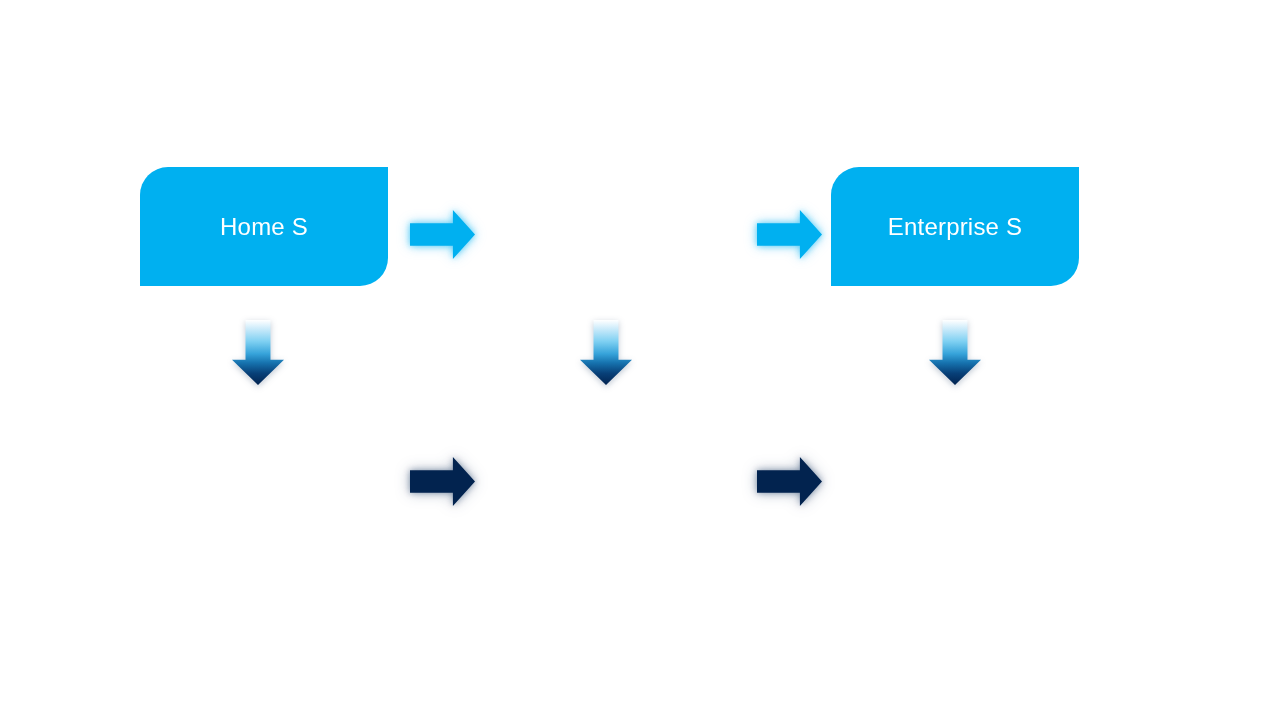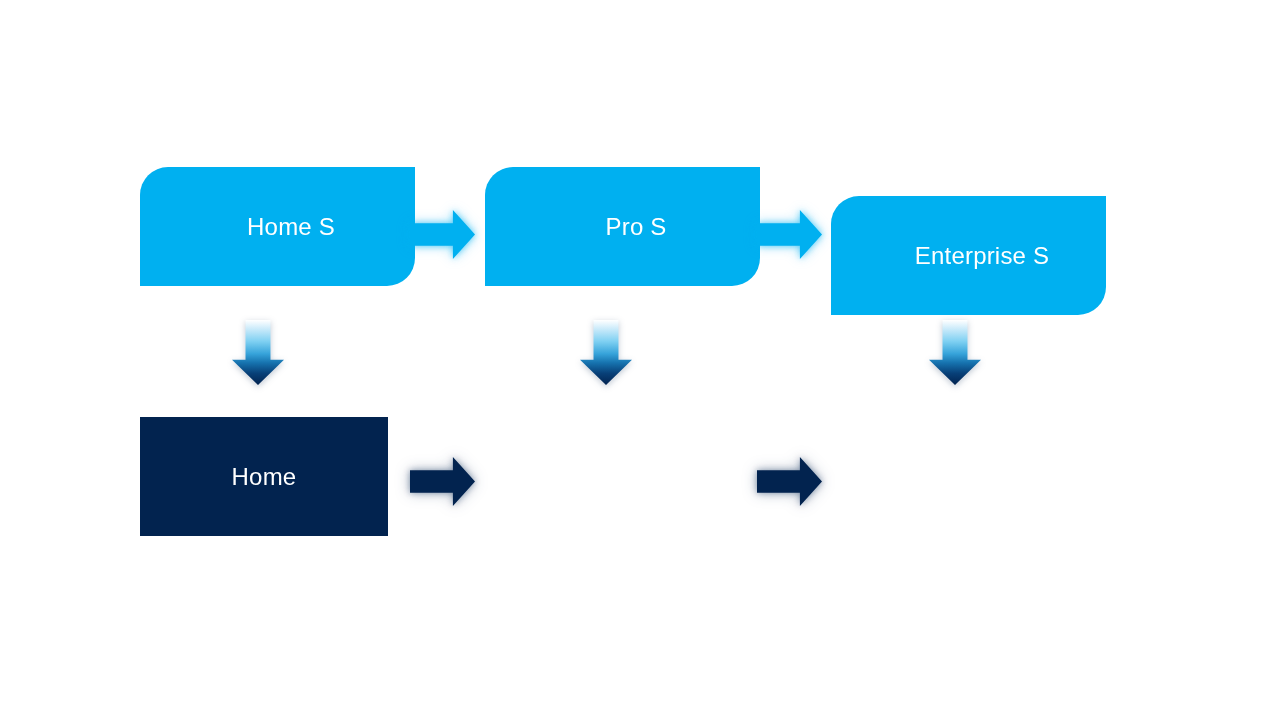--- a/index.html
+++ b/index.html
@@ -34,22 +34,22 @@
   }
   .box.top {
     background: var(--cyan, #00b0f0);
     border-radius: 28px 0 28px 0;
   }
   .box.bottom {
     background: var(--navy, #02234f);
   }
   .col-1 { left: 140px; }
   .col-2 { left: 485px; }
-  .col-3 { left: 831px; margin-top: 29px; }
-  .row-top { top: 167px; padding-left: 27px; }
+  .col-3 { left: 831px; }
+  .row-top { top: 167px; }
   .row-bottom { top: 417px; }
 
   
   .arrow-wrap { position: absolute; }
 
   .glow-cyan {
     filter: drop-shadow(0 0 3px rgba(0, 176, 240, 0.55))
             drop-shadow(0 0 6px rgba(0, 176, 240, 0.35));
   }
   .glow-navy {
@@ -92,23 +92,20 @@
   .d-col-3 { left: 929px; }
 </style>
 </head>
 <body>
 
 <div id="canvas" style="--cyan: #00b0f0; --navy: #02234f; --label: #ffffff; --bg: #ffffff;">
 
   <div class="box top col-1 row-top">
     <span class="box-label">Home S</span>
   </div>
-  <div class="box top col-2 row-top">
-    <span class="box-label">Pro S</span>
-  </div>
   <div class="box top col-3 row-top">
     <span class="box-label">Enterprise S</span>
   </div>
 
   <div class="arrow-wrap glow-cyan h-top h-gap-1">
     <div class="arrow-right cyan"></div>
   </div>
   <div class="arrow-wrap glow-cyan h-top h-gap-2">
     <div class="arrow-right cyan"></div>
   </div>
@@ -116,23 +113,20 @@
   <div class="arrow-wrap glow-soft d-row d-col-1">
     <div class="arrow-down"></div>
   </div>
   <div class="arrow-wrap glow-soft d-row d-col-2">
     <div class="arrow-down"></div>
   </div>
   <div class="arrow-wrap glow-soft d-row d-col-3">
     <div class="arrow-down"></div>
   </div>
 
-  <div class="box bottom col-1 row-bottom">
-    <span class="box-label">Home</span>
-  </div>
 
   <div class="arrow-wrap glow-navy h-bottom h-gap-1">
     <div class="arrow-right navy"></div>
   </div>
   <div class="arrow-wrap glow-navy h-bottom h-gap-2">
     <div class="arrow-right navy"></div>
   </div>
 
 </div>
 

